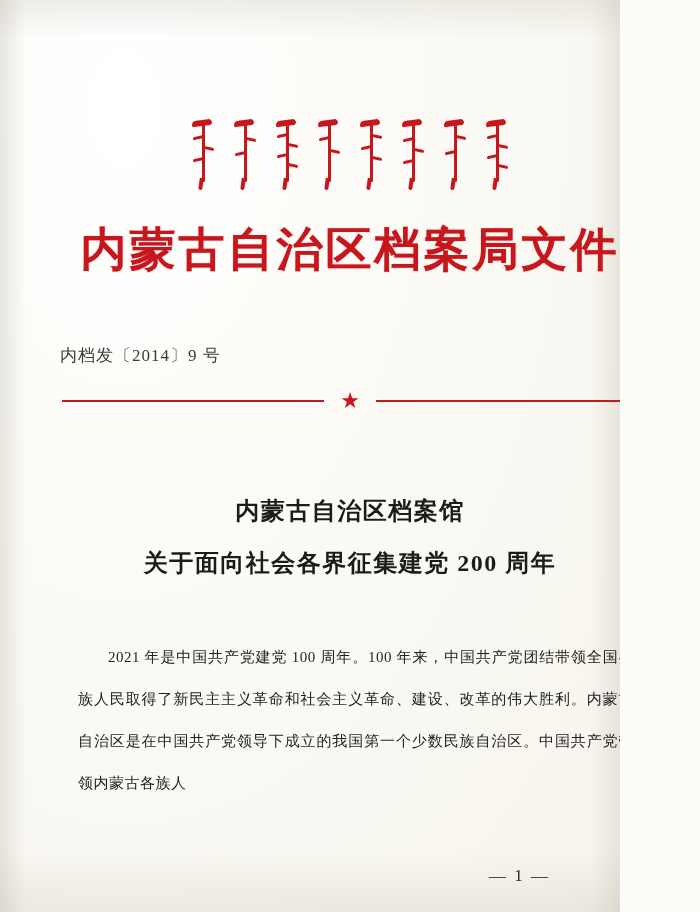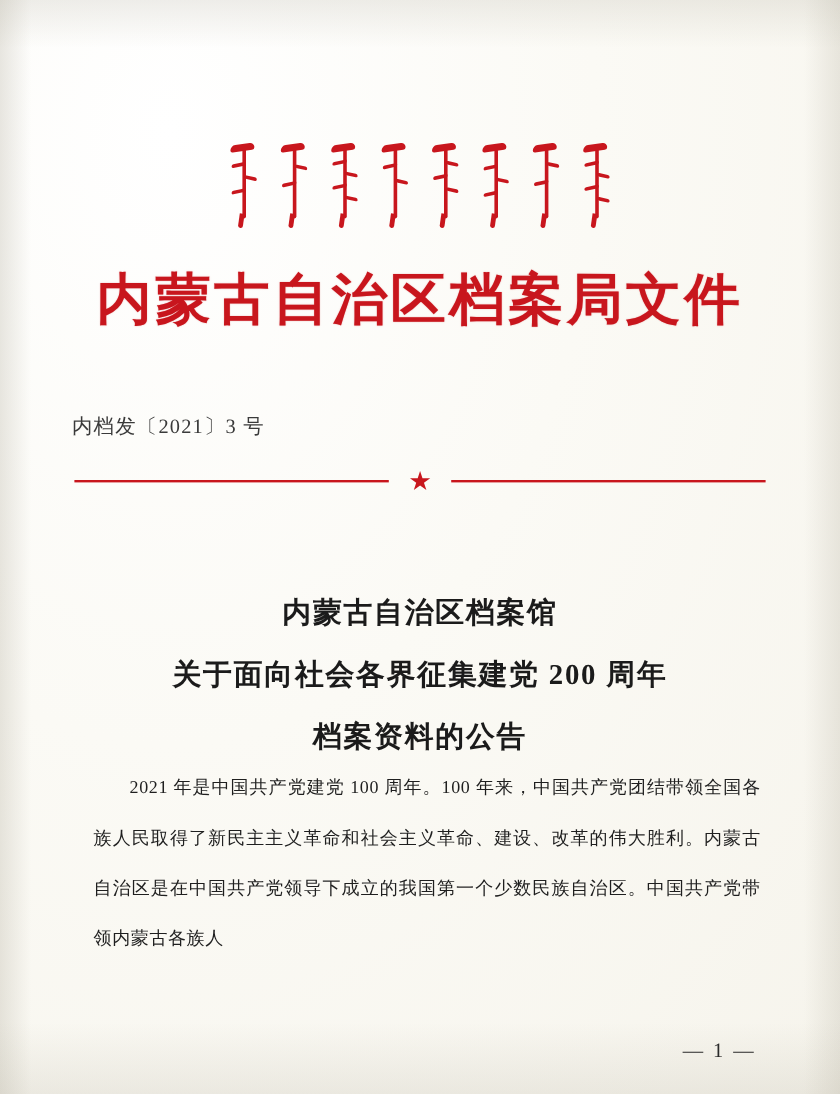--- a/index.html
+++ b/index.html
@@ -8,21 +8,21 @@
   }
   body {
     width: 700px;
     height: 912px;
     background: #fdfcf8;
     font-family: "Liberation Serif", "DejaVu Serif", serif;
     overflow: hidden;
   }
   .page {
     position: relative;
-    width: 700px;
+    width: 620px;
     height: 912px;
     background:
       radial-gradient(ellipse at 20% 12%, #ffffff 0%, #fbfaf5 45%, #f6f4ec 100%);
     box-sizing: border-box;
     overflow: hidden;
   }
   
   .paper-shade-left {
     position: absolute;
     left: 0; top: 0;
@@ -279,33 +279,32 @@
       <div class="mong-tick r" style="top:25px"></div>
       <div class="mong-tick" style="top:35px"></div>
       <div class="mong-tick r" style="top:45px"></div>
       <div class="mong-tail"></div>
     </div>
   </div>
 
   <div class="doc-title">内蒙古自治区档案局文件</div>
 
   <div class="meta-row">
-    <div class="meta-left">内档发〔2021〕3 号</div>
+    <div class="meta-left">内档发〔2014〕9 号</div>
   </div>
 
   <div class="sep">
     <div class="line left"></div>
     <div class="star">★</div>
     <div class="line right"></div>
   </div>
 
   <div class="headline">
     <div>内蒙古自治区档案馆</div>
     <div>关于面向社会各界征集建党 200 周年</div>
-    <div>档案资料的公告</div>
   </div>
 
   <div class="body-text">
     <p>2021 年是中国共产党建党 100 周年。100 年来，中国共产党团结带领全国各族人民取得了新民主主义革命和社会主义革命、建设、改革的伟大胜利。内蒙古自治区是在中国共产党领导下成立的我国第一个少数民族自治区。中国共产党带领内蒙古各族人</p>
   </div>
 
   <div class="page-number">— 1 —</div>
 
 </div>
 

